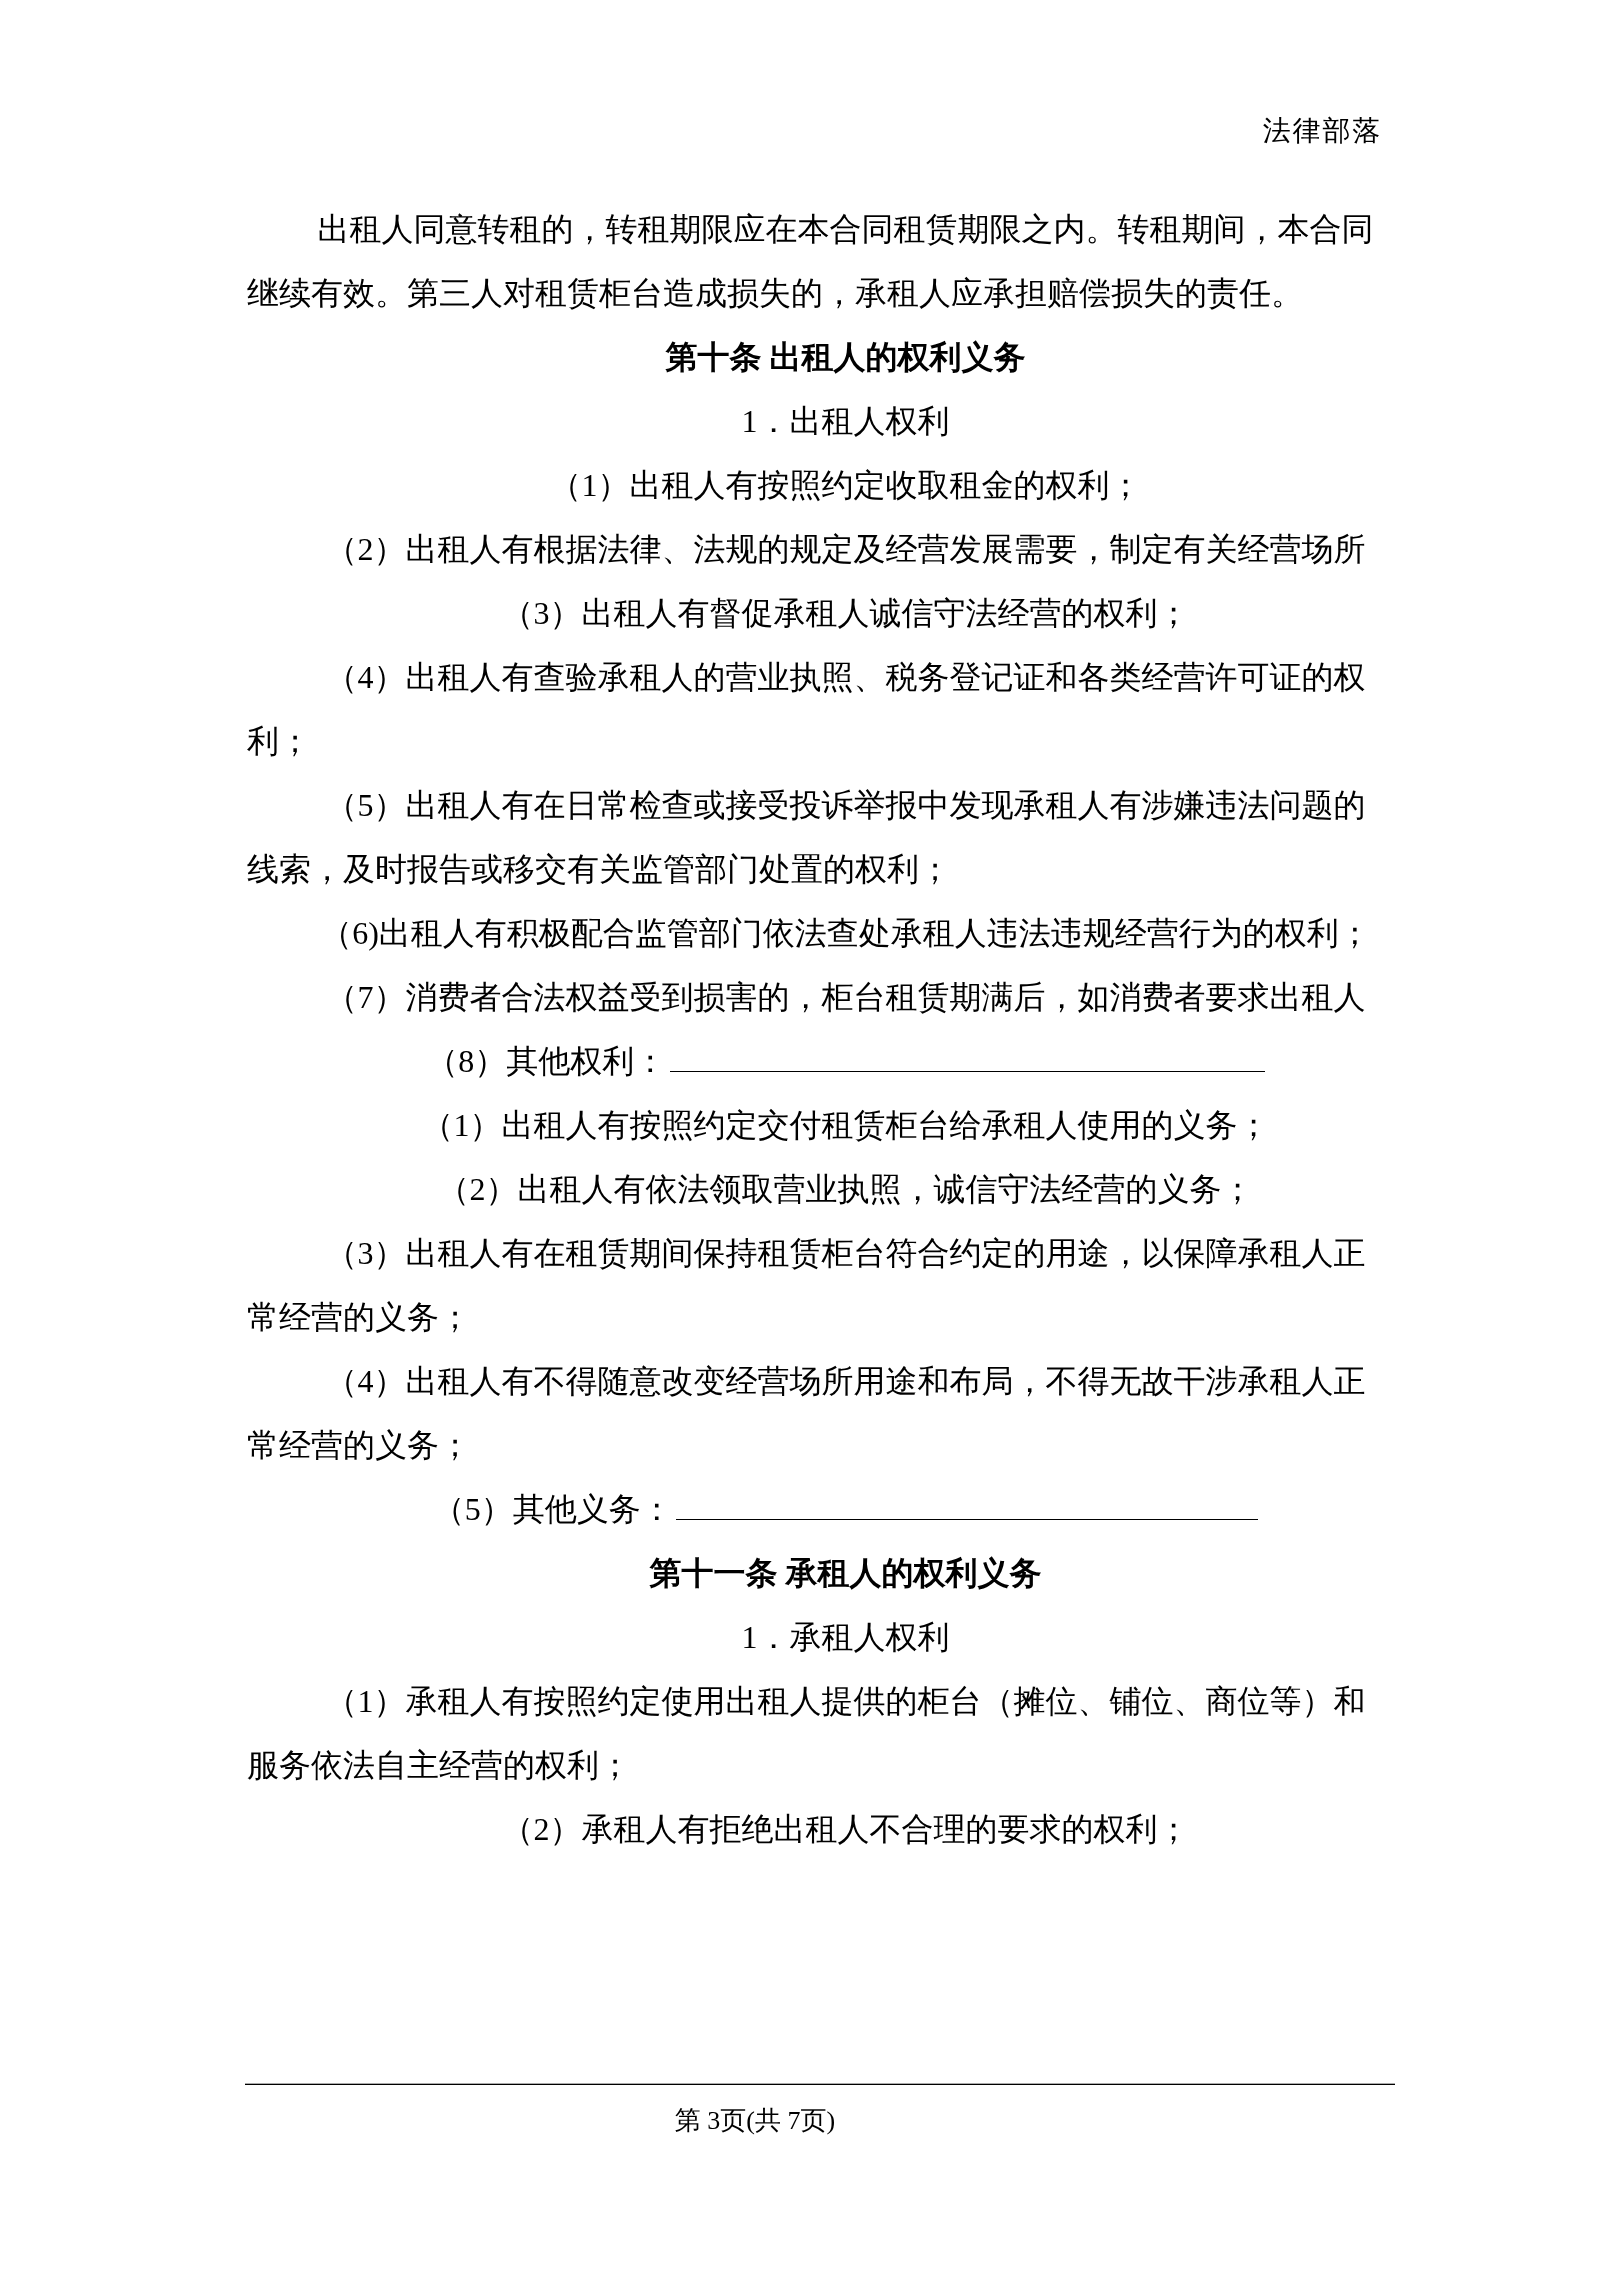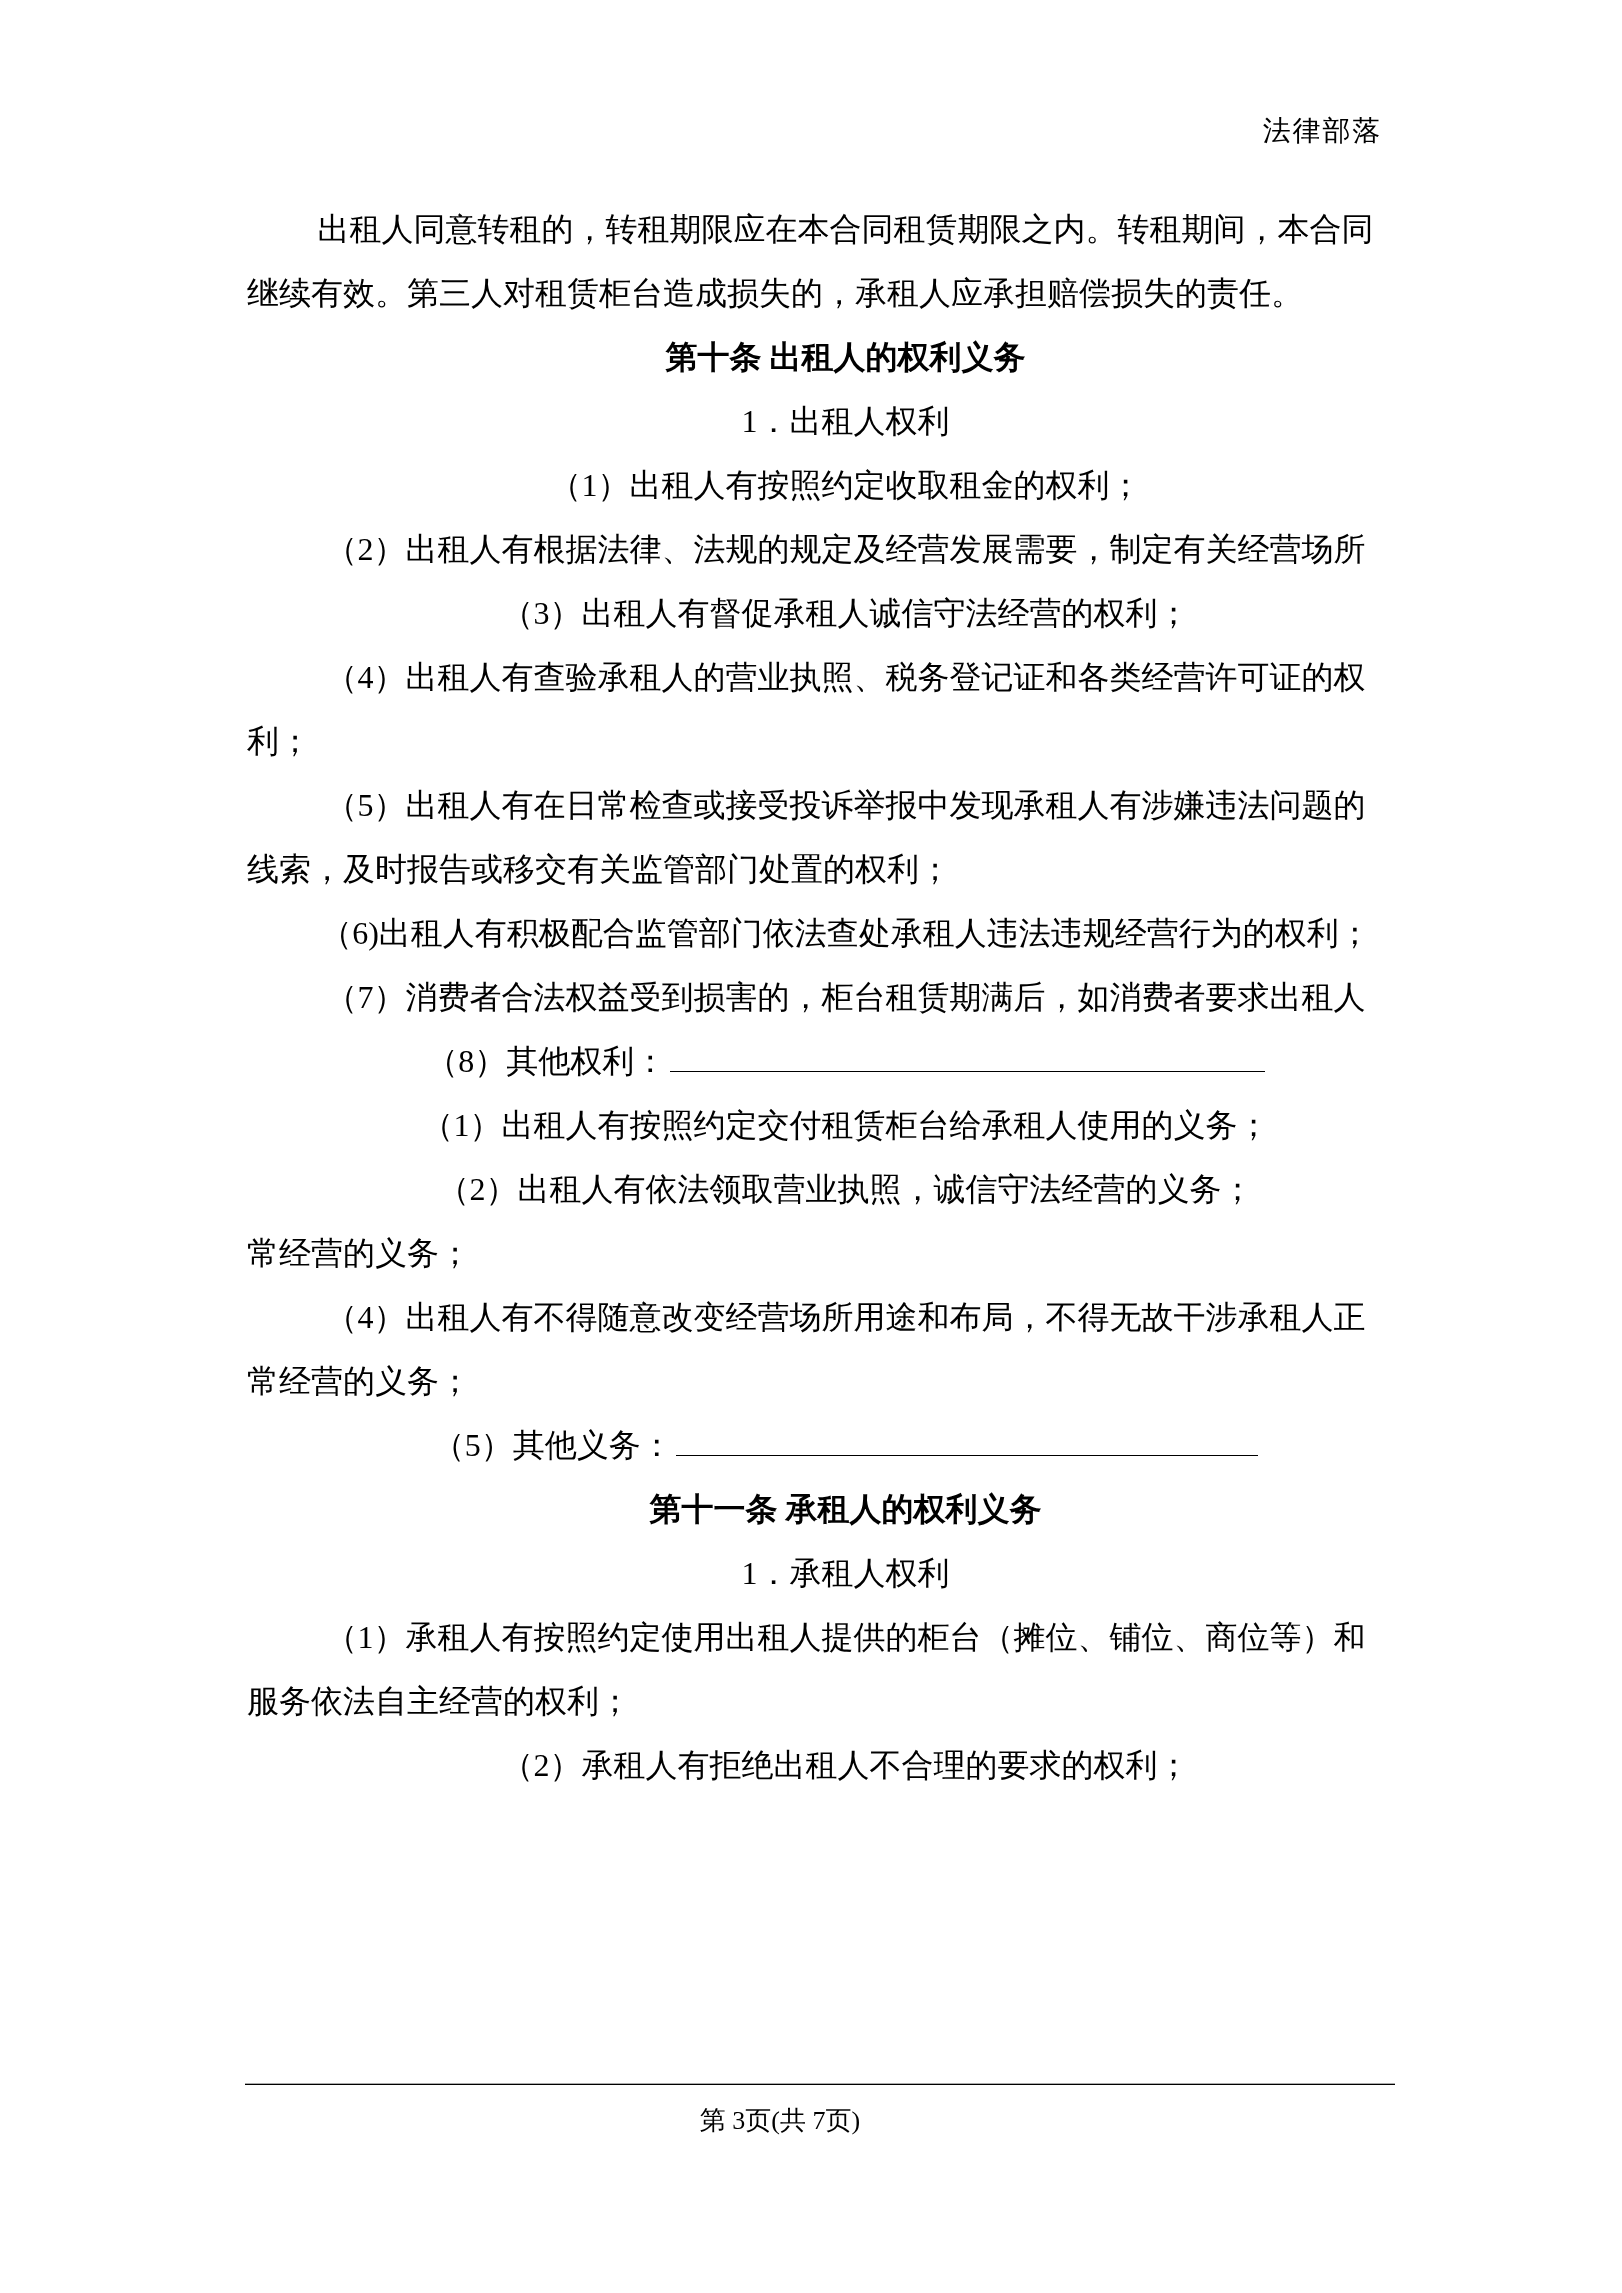--- a/index.html
+++ b/index.html
@@ -51,21 +51,20 @@
     border-bottom: 1.8px solid #000000;
   }
   .footer-text {
     position: absolute;
     top: 2103px;
     left: 0;
     width: 1510px;
     text-align: center;
     font-size: 26px;
     line-height: 36px;
-    margin-left: 25px;
   }
 </style>
 </head>
 <body>
 
 <div class="page-header">法律部落</div>
 
 <div class="doc-content">
   <div class="ln indent">出租人同意转租的，转租期限应在本合同租赁期限之内。转租期间，本合同</div>
   <div class="ln">继续有效。第三人对租赁柜台造成损失的，承租人应承担赔偿损失的责任。</div>
@@ -76,20 +75,21 @@
   <div class="ln indent">（3）出租人有督促承租人诚信守法经营的权利；</div>
   <div class="ln indent">（4）出租人有查验承租人的营业执照、税务登记证和各类经营许可证的权</div>
   <div class="ln">利；</div>
   <div class="ln indent">（5）出租人有在日常检查或接受投诉举报中发现承租人有涉嫌违法问题的</div>
   <div class="ln">线索，及时报告或移交有关监管部门处置的权利；</div>
   <div class="ln indent">（6)出租人有积极配合监管部门依法查处承租人违法违规经营行为的权利；</div>
   <div class="ln indent">（7）消费者合法权益受到损害的，柜台租赁期满后，如消费者要求出租人</div>
   <div class="ln indent"><span>（8）其他权利：</span><span class="blank w8"></span></div>
   <div class="ln indent">（1）出租人有按照约定交付租赁柜台给承租人使用的义务；</div>
   <div class="ln indent">（2）出租人有依法领取营业执照，诚信守法经营的义务；</div>
+  <div class="ln indent">（3）出租人有在租赁期间保持租赁柜台符合约定的用途，以保障承租人正</div>
   <div class="ln">常经营的义务；</div>
   <div class="ln indent">（4）出租人有不得随意改变经营场所用途和布局，不得无故干涉承租人正</div>
   <div class="ln">常经营的义务；</div>
   <div class="ln indent"><span>（5）其他义务：</span><span class="blank w5"></span></div>
   <div class="ln indent bold">第十一条 承租人的权利义务</div>
   <div class="ln indent">1．承租人权利</div>
   <div class="ln indent">（1）承租人有按照约定使用出租人提供的柜台（摊位、铺位、商位等）和</div>
   <div class="ln">服务依法自主经营的权利；</div>
   <div class="ln indent">（2）承租人有拒绝出租人不合理的要求的权利；</div>
 </div>

